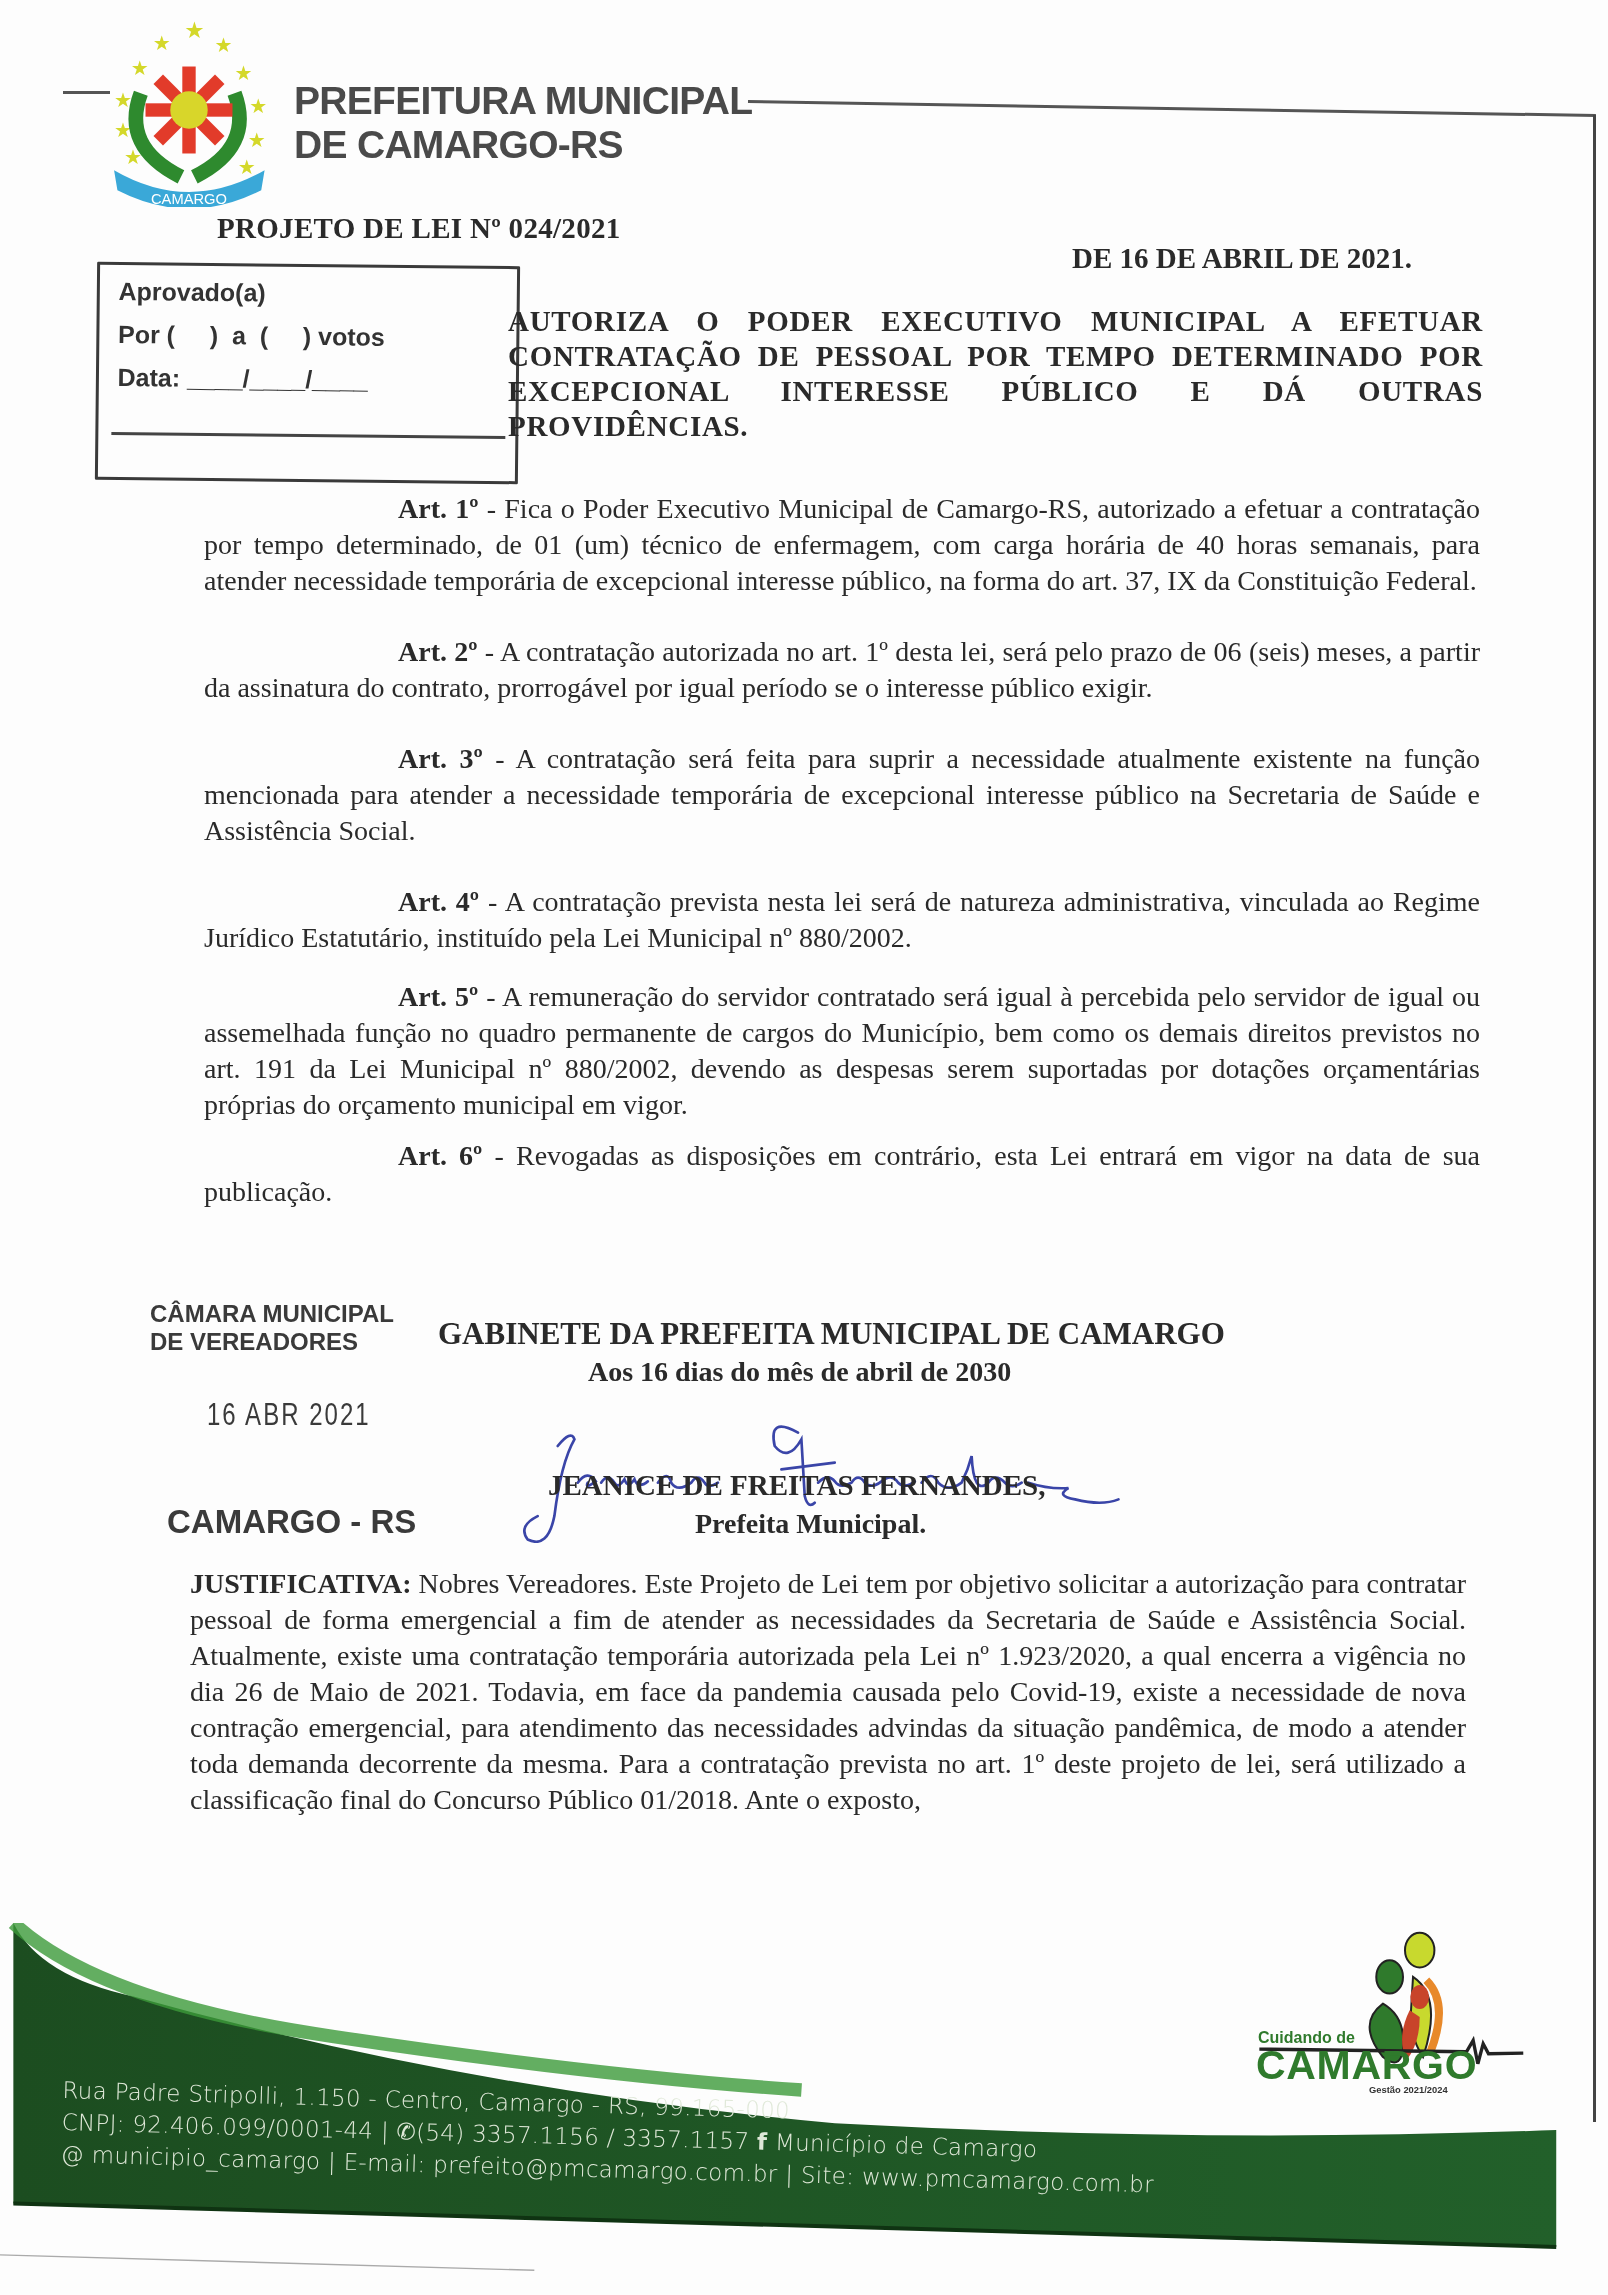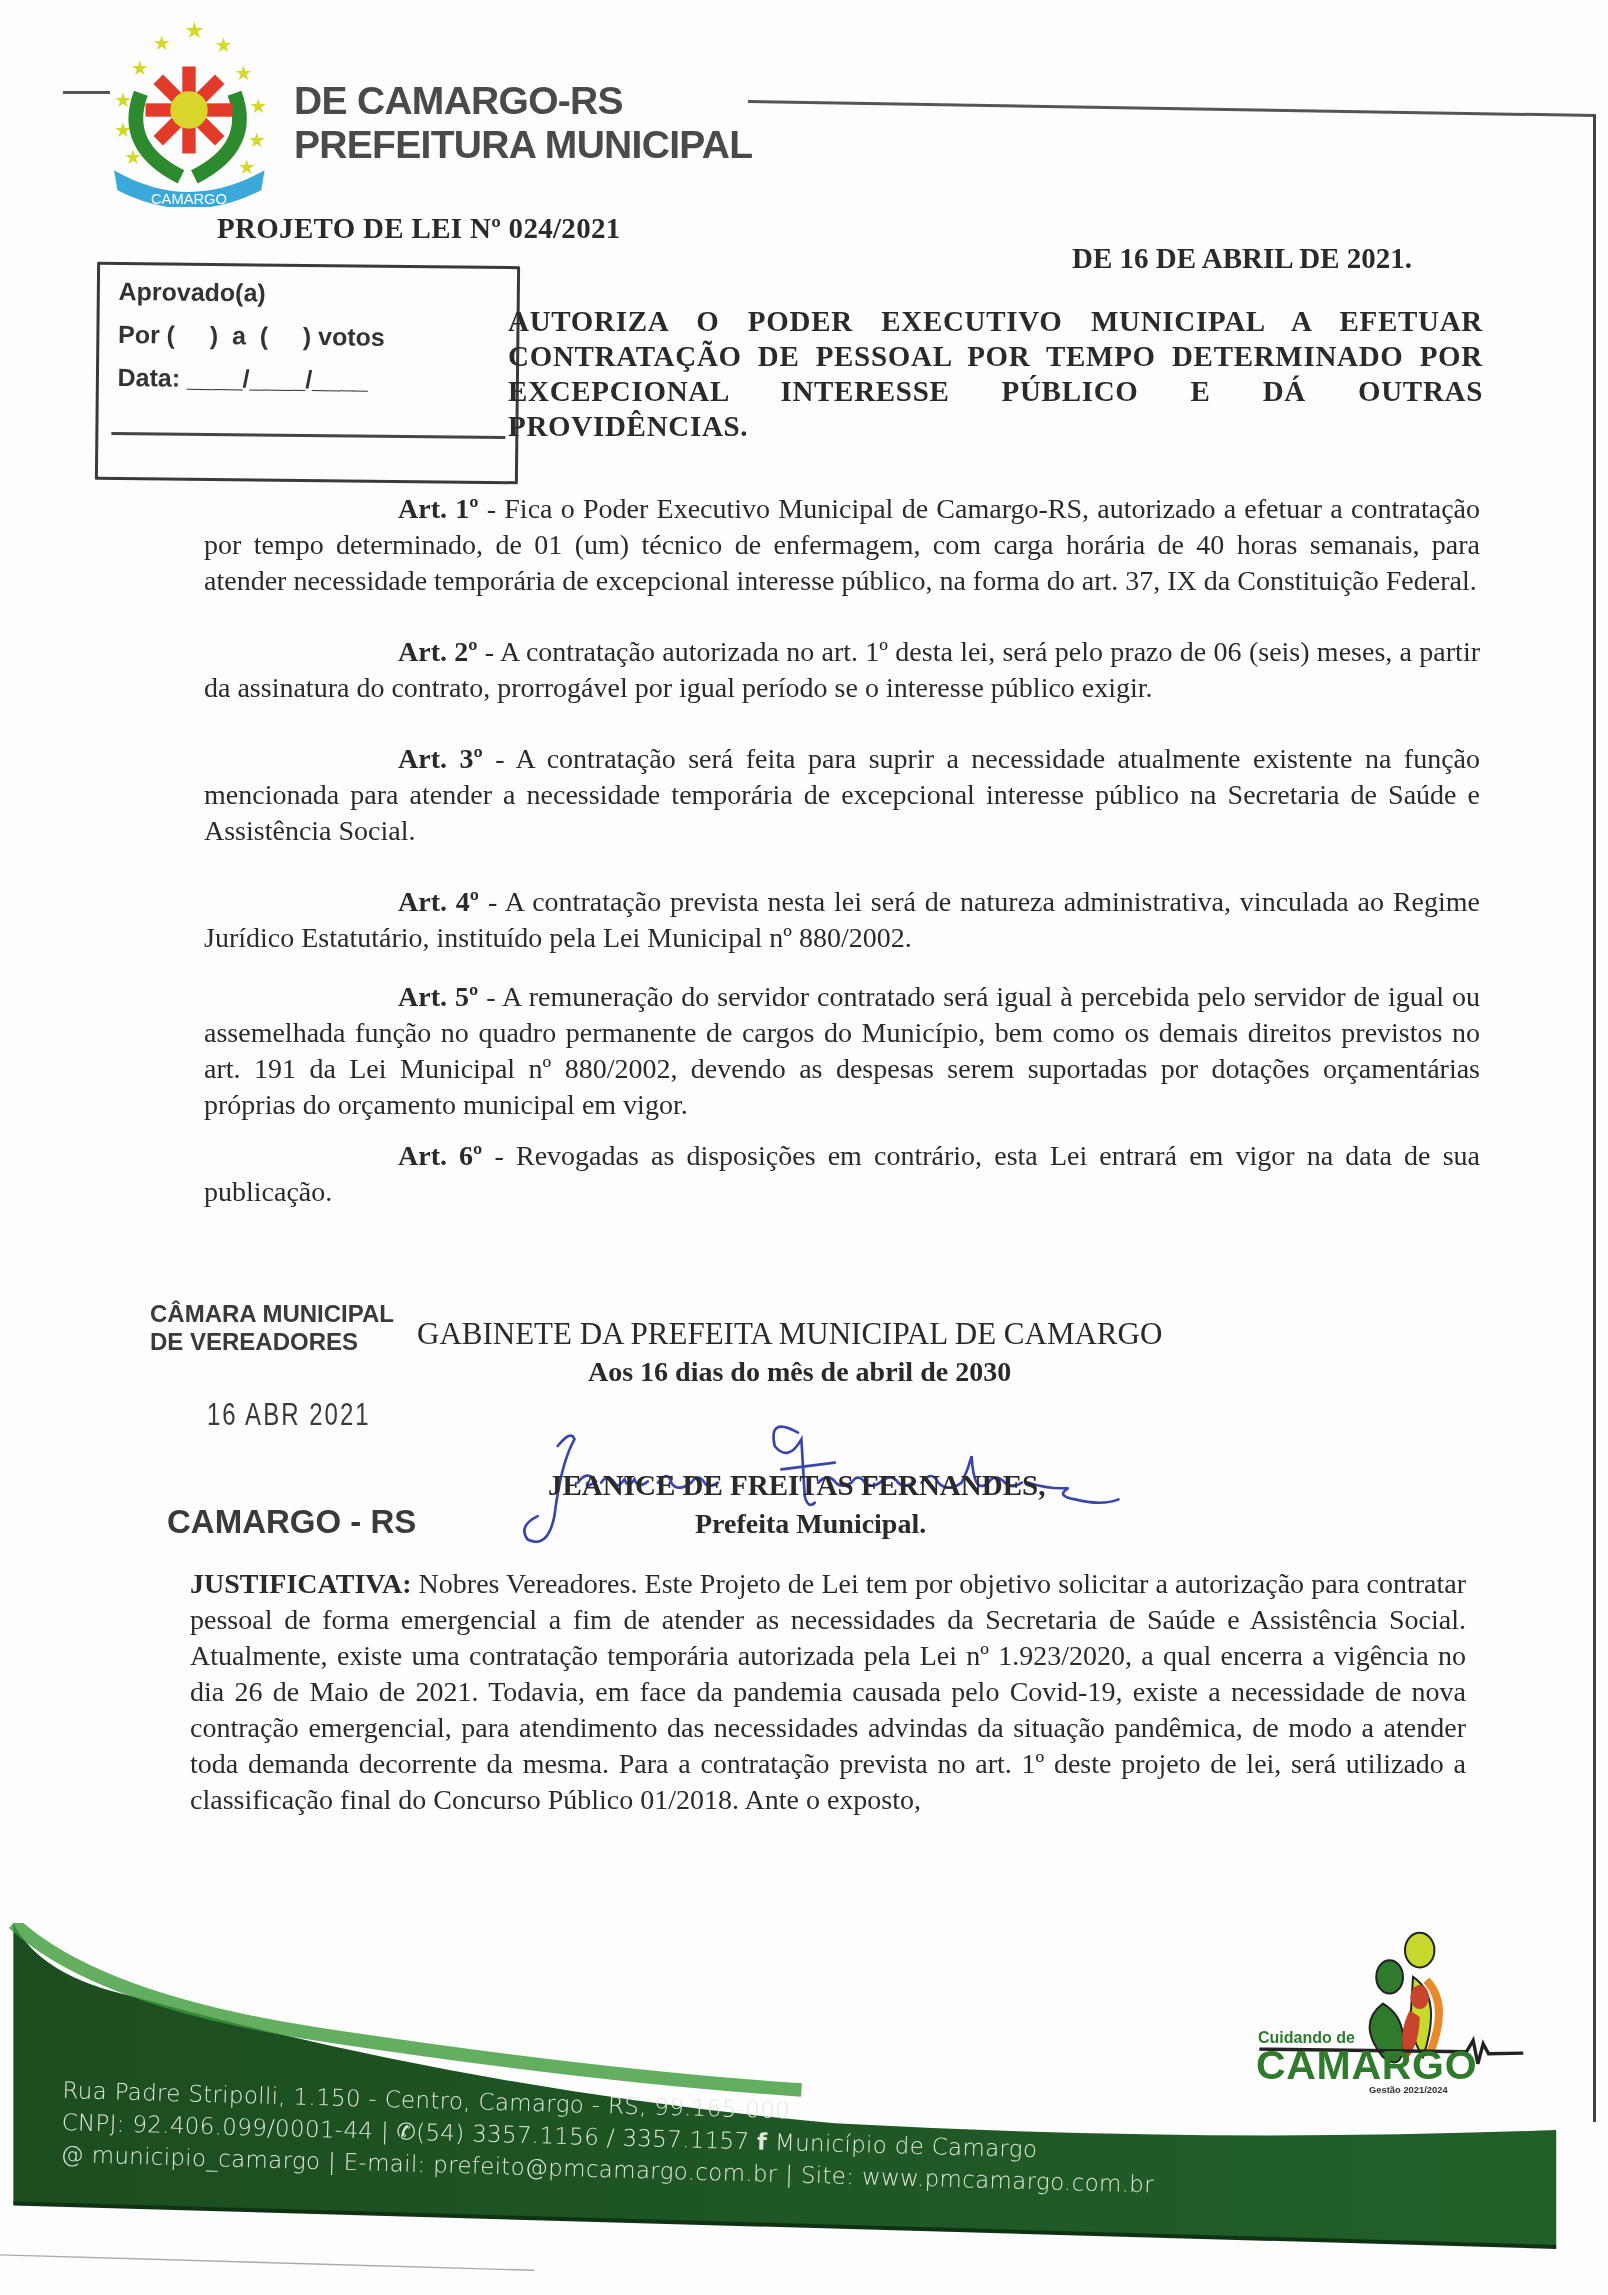--- a/index.html
+++ b/index.html
@@ -32,21 +32,21 @@
   .ementa { left:508px; top:304px; width:975px; font-size:29px; font-weight:bold; line-height:35px; text-align:justify; letter-spacing:0.7px; }
 
   .body-text { left:204px; width:1276px; font-size:28px; line-height:36px; text-align:justify; }
   .para { text-indent:194px; margin:0 0 35px 0; }
   .art-label { font-weight:bold; }
 
   .camara { left:150px; top:1300px; font-family:"Liberation Sans", sans-serif; font-weight:bold; font-size:24px; line-height:28px; color:#3a3a3a; }
   .stamp-date { left:207px; top:1396px; font-family:"Liberation Sans", sans-serif; font-size:32px; color:#3a3a3a; transform:scaleX(0.75); transform-origin:left; letter-spacing:2.7px; }
   .camara-city { left:167px; top:1503px; font-family:"Liberation Sans", sans-serif; font-weight:bold; font-size:33px; color:#3a3a3a; }
 
-  .gabinete { left:417px; top:1316px; font-size:31px; font-weight:normal; }
+  .gabinete { left:438px; top:1316px; font-size:31px; font-weight:bold; }
   .aos { left:588px; top:1356px; font-size:28px; font-weight:bold; }
   .signer { left:548px; top:1469px; font-size:29px; font-weight:bold; }
   .signer-role { left:695px; top:1508px; font-size:28px; font-weight:bold; }
   .signature { left:521px; top:1389px; width:721px; height:154px; }
 
   .justif { left:190px; top:1566px; width:1276px; font-size:28px; line-height:36px; text-align:justify; }
 
   
   .footer-svg { left:0; top:1923px; width:1609px; height:372px; }
   .footer-text { left:63px; top:2074px; font-family:"DejaVu Sans", sans-serif; font-size:23px; line-height:32px; color:#dfe8d8; transform:rotate(1.6deg); transform-origin:left top; font-weight:300; letter-spacing:0.3px; }
@@ -83,22 +83,22 @@
     <rect x="77" y="135" width="130" height="20"></rect>
     <rect x="132" y="80" width="20" height="130" transform="rotate(45 142 145)"></rect>
     <rect x="132" y="80" width="20" height="130" transform="rotate(-45 142 145)"></rect>
   </g>
   <circle cx="142" cy="145" r="28" fill="#d8d62a"></circle>
   <path d="M30 235 Q142 300 255 235 L250 265 Q142 320 35 265 Z" fill="#3aa8d8"></path>
   <text x="142" y="285" font-size="22" fill="#fff" text-anchor="middle" font-family="Liberation Sans, sans-serif">CAMARGO</text>
 </svg>
 
 <div class="abs org-name">
+  <div>PREFEITURA MUNICIPAL</div>
   <div>DE CAMARGO-RS</div>
-  <div>PREFEITURA MUNICIPAL</div>
 </div>
 
 <div class="abs proj-title">PROJETO DE LEI Nº 024/2021</div>
 <div class="abs proj-date">DE 16 DE ABRIL DE 2021.</div>
 
 <div class="abs stamp">
   <div class="stamp-line stamp-l1">Aprovado(a)</div>
   <div class="stamp-line stamp-l2" style="white-space:pre;">Por (     )  a  (     ) votos</div>
   <div class="stamp-line stamp-l3">Data: ____/____/____</div>
   <div class="stamp-sig"></div>

